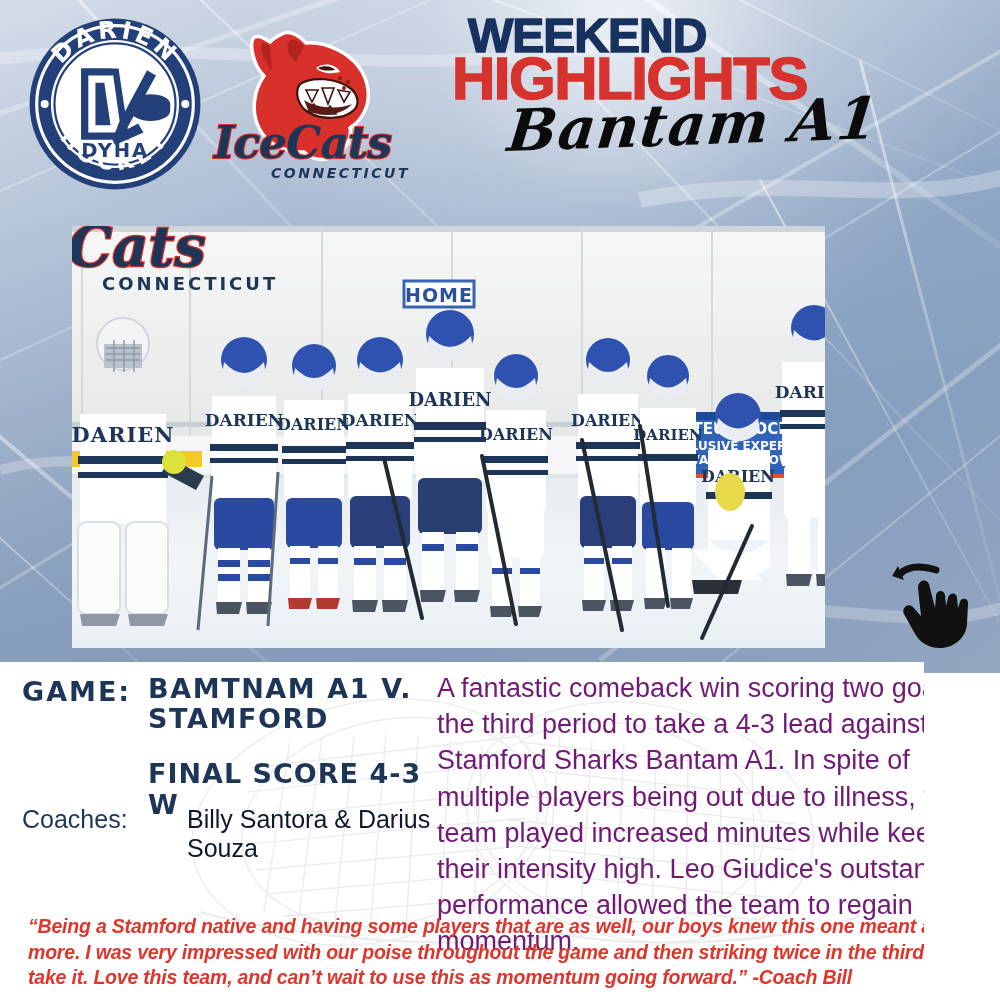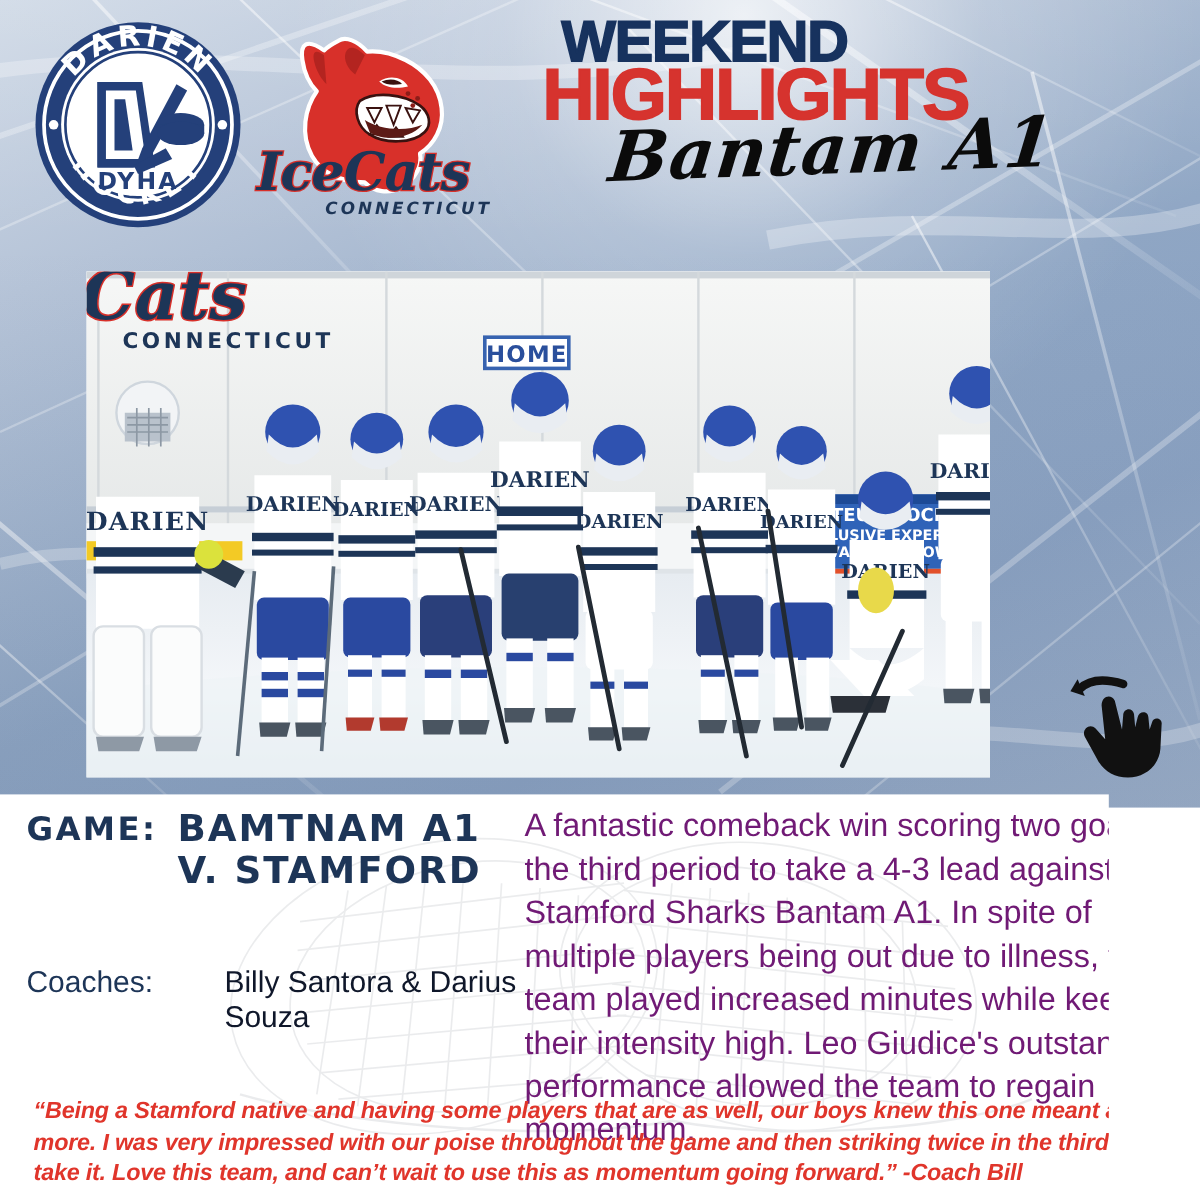--- a/index.html
+++ b/index.html
@@ -74,21 +74,21 @@
 
   #info-block { position:absolute; left:0; top:0; width:430px; height:260px; }
   .label-game {
     position:absolute; left:22px; top:14px;
     font-family:"DejaVu Sans", sans-serif; font-weight:bold;
     font-size:27px; letter-spacing:2px; color:#1d3557;
   }
   .game-value {
     position:absolute; left:148px; top:12px; width:280px;
     font-family:"DejaVu Sans", sans-serif; font-weight:bold;
-    font-size:31px; line-height:1.12; letter-spacing:1.6px; color:#1d3557;
+    font-size:27px; line-height:1.12; letter-spacing:1.6px; color:#1d3557;
   }
   .final-score {
     position:absolute; left:148px; top:96px; width:300px;
     font-family:"DejaVu Sans", sans-serif; font-weight:bold;
     font-size:27px; letter-spacing:1px; color:#1d3557;
   }
   .label-coaches {
     position:absolute; left:22px; top:143px;
     font-family:"Liberation Sans", sans-serif;
     font-size:25px; color:#1d3557; letter-spacing:0px;text-align:center;
@@ -533,20 +533,21 @@
         <path d="M612 96 L616 232"></path>
       </g>
       <path d="M60 240 C160 268 330 280 420 262" stroke-width="2"></path>
       <path d="M420 262 C520 280 660 268 720 244" stroke-width="2"></path>
     </g>
   </svg>
 
   <div id="info-block">
     <div class="label-game">GAME:</div>
     <div class="game-value">BAMTNAM A1  V. STAMFORD</div>
+    <div class="final-score">FINAL SCORE 4-3 W</div>
     <div class="label-coaches">Coaches:</div>
     <div class="coaches-value">Billy Santora &amp; Darius Souza</div>
   </div>
 
   <div id="recap">A fantastic comeback win scoring two goals in the third period to take a 4-3 lead against the Stamford Sharks Bantam A1. In spite of multiple players being out due to illness, the team played increased minutes while keeping their intensity high. Leo Giudice's outstanding performance allowed the team to regain momentum.</div>
 
   <div id="quote">“Being a Stamford native and having some players that are as well, our boys knew this one meant a little more. I was very impressed with our poise throughout the game and then striking twice in the third to take it. Love this team, and can’t wait to use this as momentum going forward.” -Coach Bill</div>
 </div>
 
 </body></html>

